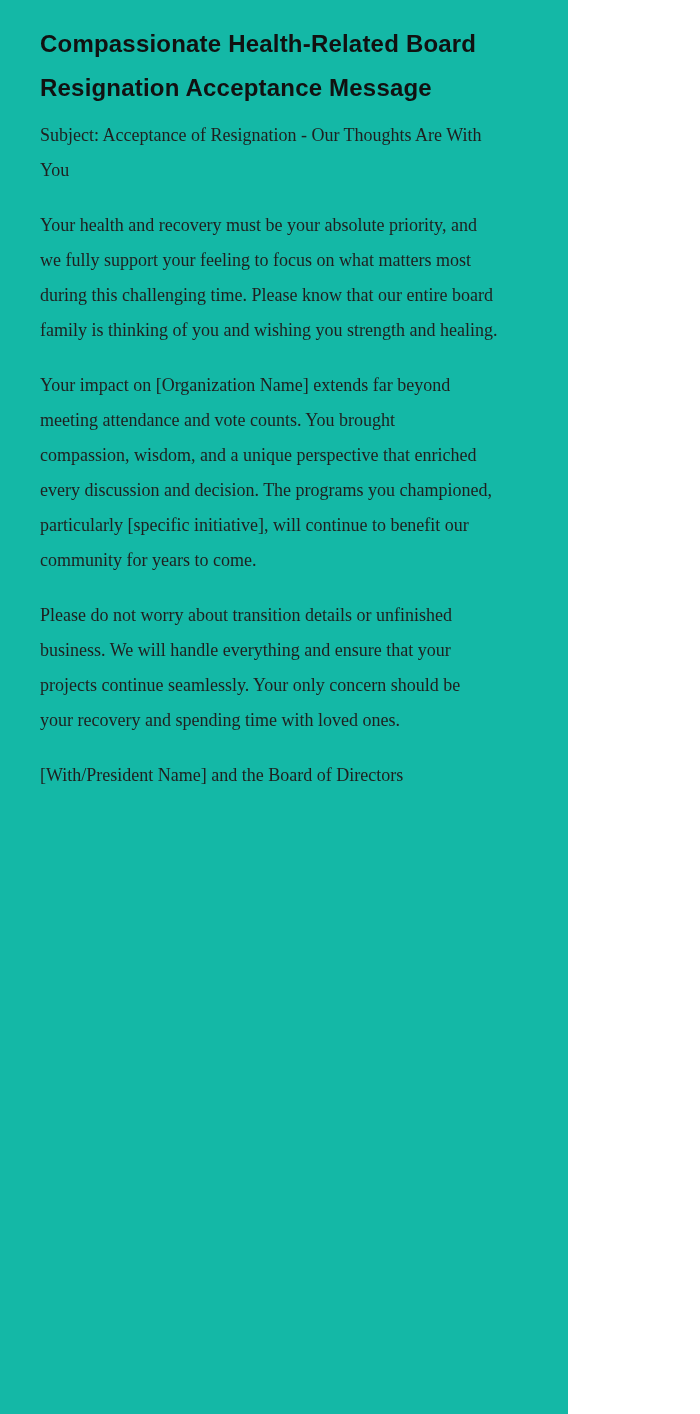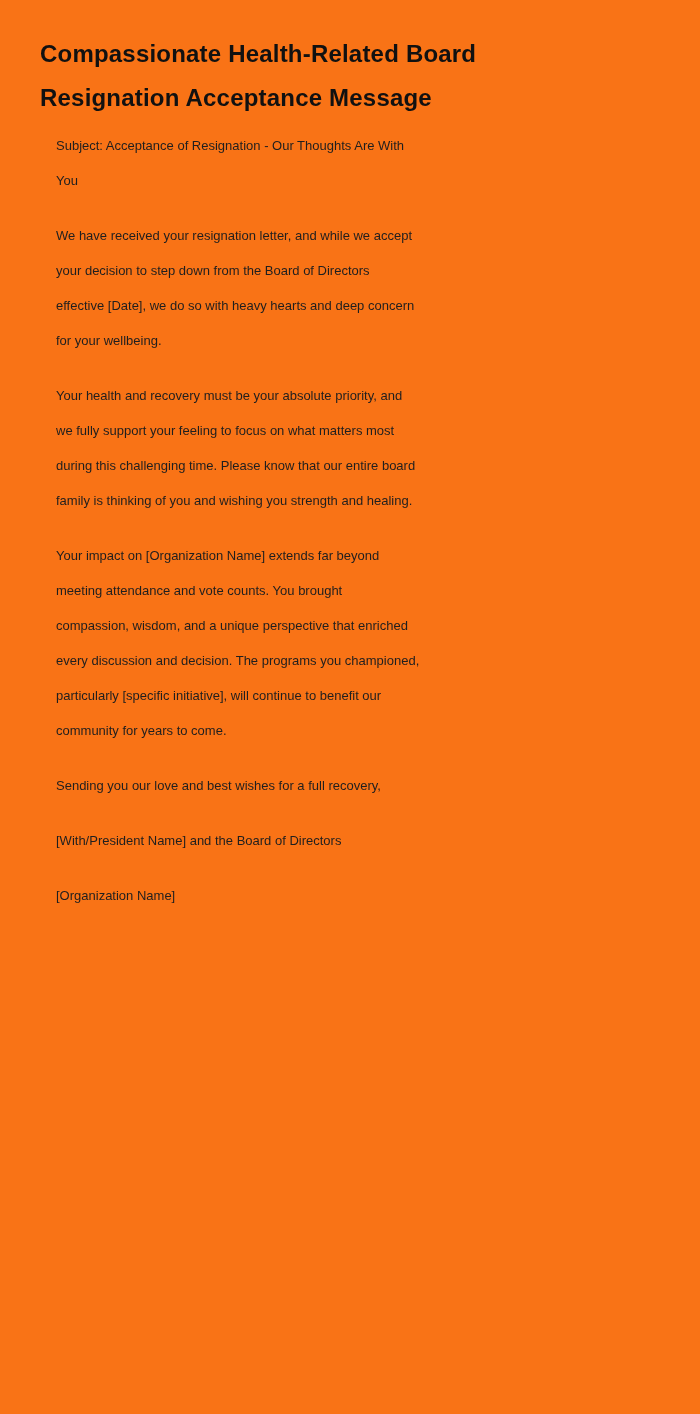--- a/index.html
+++ b/index.html
@@ -9,71 +9,70 @@
   }
   body {
     width: 700px;
     height: 1414px;
     overflow: hidden;
     font-family: "Liberation Sans", sans-serif;
     color: #1f1f1f;
   }
   .page {
     box-sizing: border-box;
-    width: 700px;
+    width: 568px;
     min-height: 1414px;
-    padding: 32px 40px 20px 40px;
-    background: #f97316;
+    padding: 22px 40px 20px 40px;
+    background: #14b8a6;
   }
   .doc-title {
     margin: 0 0 8px 0;
     font-size: 24px;
     line-height: 44px;
     font-weight: 700;
     color: #111111;
     white-space: pre-line;
     letter-spacing: 0.2px;
   }
   .doc-p {
-    margin: 0 0 20px 16px;
-    font-size: 13px;
+    margin: 0 0 20px 0;
+    font-size: 18px;
     line-height: 35px;
     font-weight: 400;
     white-space: pre-line;
+    font-family: Liberation Serif, serif;
   }
 </style>
 </head>
 <body>
 
 <div class="page">
   <h1 class="doc-title">Compassionate Health-Related Board
 Resignation Acceptance Message</h1>
 
   <p class="doc-p">Subject: Acceptance of Resignation - Our Thoughts Are With
 You</p>
 
 
-  <p class="doc-p">We have received your resignation letter, and while we accept
-your decision to step down from the Board of Directors
-effective [Date], we do so with heavy hearts and deep concern
-for your wellbeing.</p>
 
   <p class="doc-p">Your health and recovery must be your absolute priority, and
 we fully support your feeling to focus on what matters most
 during this challenging time. Please know that our entire board
 family is thinking of you and wishing you strength and healing.</p>
 
   <p class="doc-p">Your impact on [Organization Name] extends far beyond
 meeting attendance and vote counts. You brought
 compassion, wisdom, and a unique perspective that enriched
 every discussion and decision. The programs you championed,
 particularly [specific initiative], will continue to benefit our
 community for years to come.</p>
 
+  <p class="doc-p">Please do not worry about transition details or unfinished
+business. We will handle everything and ensure that your
+projects continue seamlessly. Your only concern should be
+your recovery and spending time with loved ones.</p>
 
 
 
-  <p class="doc-p">Sending you our love and best wishes for a full recovery,</p>
 
   <p class="doc-p">[With/President Name] and the Board of Directors</p>
 
-  <p class="doc-p">[Organization Name]</p>
 </div>
 
 </body></html>

